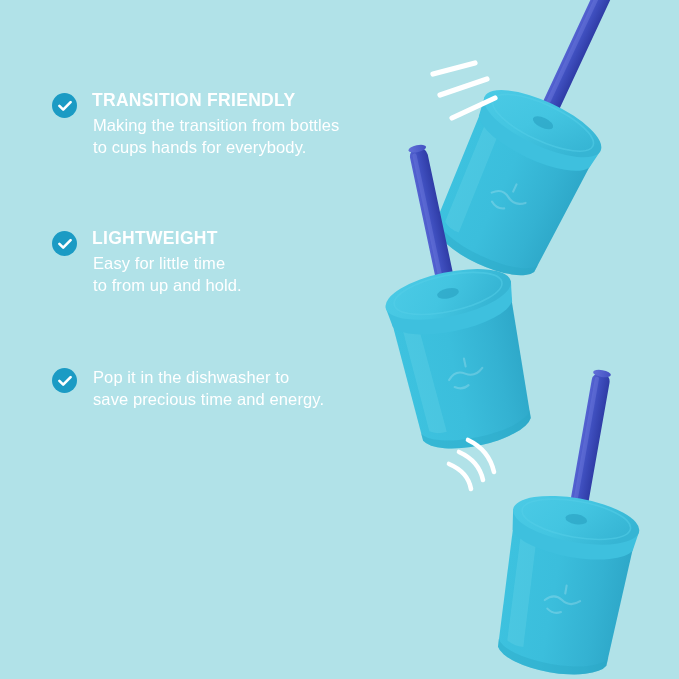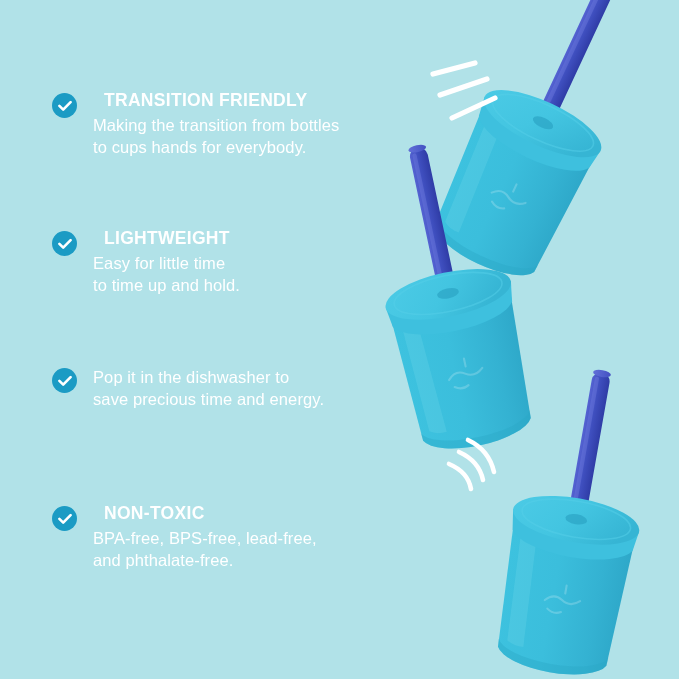--- a/index.html
+++ b/index.html
@@ -67,21 +67,21 @@
     margin-left: 15px;
     padding-top: 0px;
   }
 
   .feature-title {
     font-size: 17.5px;
     font-weight: bold;
     color: #ffffff;
     letter-spacing: 0.3px;
     line-height: 1.12;
-    margin: 0 0 4px 12px;
+    margin: 0 0 4px 0;
     white-space: nowrap;
   }
 
   .feature-desc {
     font-size: 16.5px;
     font-weight: normal;
     color: #ffffff;
     line-height: 1.33;
     margin: 1px;
     letter-spacing: 0.1px;
@@ -194,48 +194,34 @@
     <div class="feature" style="top:229px">
       <div class="feature-badge">
         <svg width="14" height="11" viewBox="0 0 14 11" xmlns="http://www.w3.org/2000/svg" aria-hidden="true">
           <path d="M1.4 5.3 L5.2 9.1 L12.6 1.6" fill="none" stroke="#ffffff" stroke-width="2.6" stroke-linecap="round" stroke-linejoin="round"></path>
         </svg>
       </div>
       <div class="feature-text">
         <p class="feature-title">LIGHTWEIGHT</p>
         <p class="feature-desc">
           <span>Easy for little time</span>
-          <span>to time up and hold.</span>
+          <span>to from up and hold.</span>
         </p>
       </div>
     </div>
 
     <div class="feature" style="top:366px">
       <div class="feature-badge">
         <svg width="14" height="11" viewBox="0 0 14 11" xmlns="http://www.w3.org/2000/svg" aria-hidden="true">
           <path d="M1.4 5.3 L5.2 9.1 L12.6 1.6" fill="none" stroke="#ffffff" stroke-width="2.6" stroke-linecap="round" stroke-linejoin="round"></path>
         </svg>
       </div>
       <div class="feature-text">
         <p class="feature-desc">
           <span>Pop it in the dishwasher to</span>
           <span>save precious time and energy.</span>
         </p>
       </div>
     </div>
 
-    <div class="feature" style="top:504px">
-      <div class="feature-badge">
-        <svg width="14" height="11" viewBox="0 0 14 11" xmlns="http://www.w3.org/2000/svg" aria-hidden="true">
-          <path d="M1.4 5.3 L5.2 9.1 L12.6 1.6" fill="none" stroke="#ffffff" stroke-width="2.6" stroke-linecap="round" stroke-linejoin="round"></path>
-        </svg>
-      </div>
-      <div class="feature-text">
-        <p class="feature-title">NON-TOXIC</p>
-        <p class="feature-desc">
-          <span>BPA-free, BPS-free, lead-free,</span>
-          <span>and phthalate-free.</span>
-        </p>
-      </div>
-    </div>
 
   </div>
 </div>
 
 </body></html>

